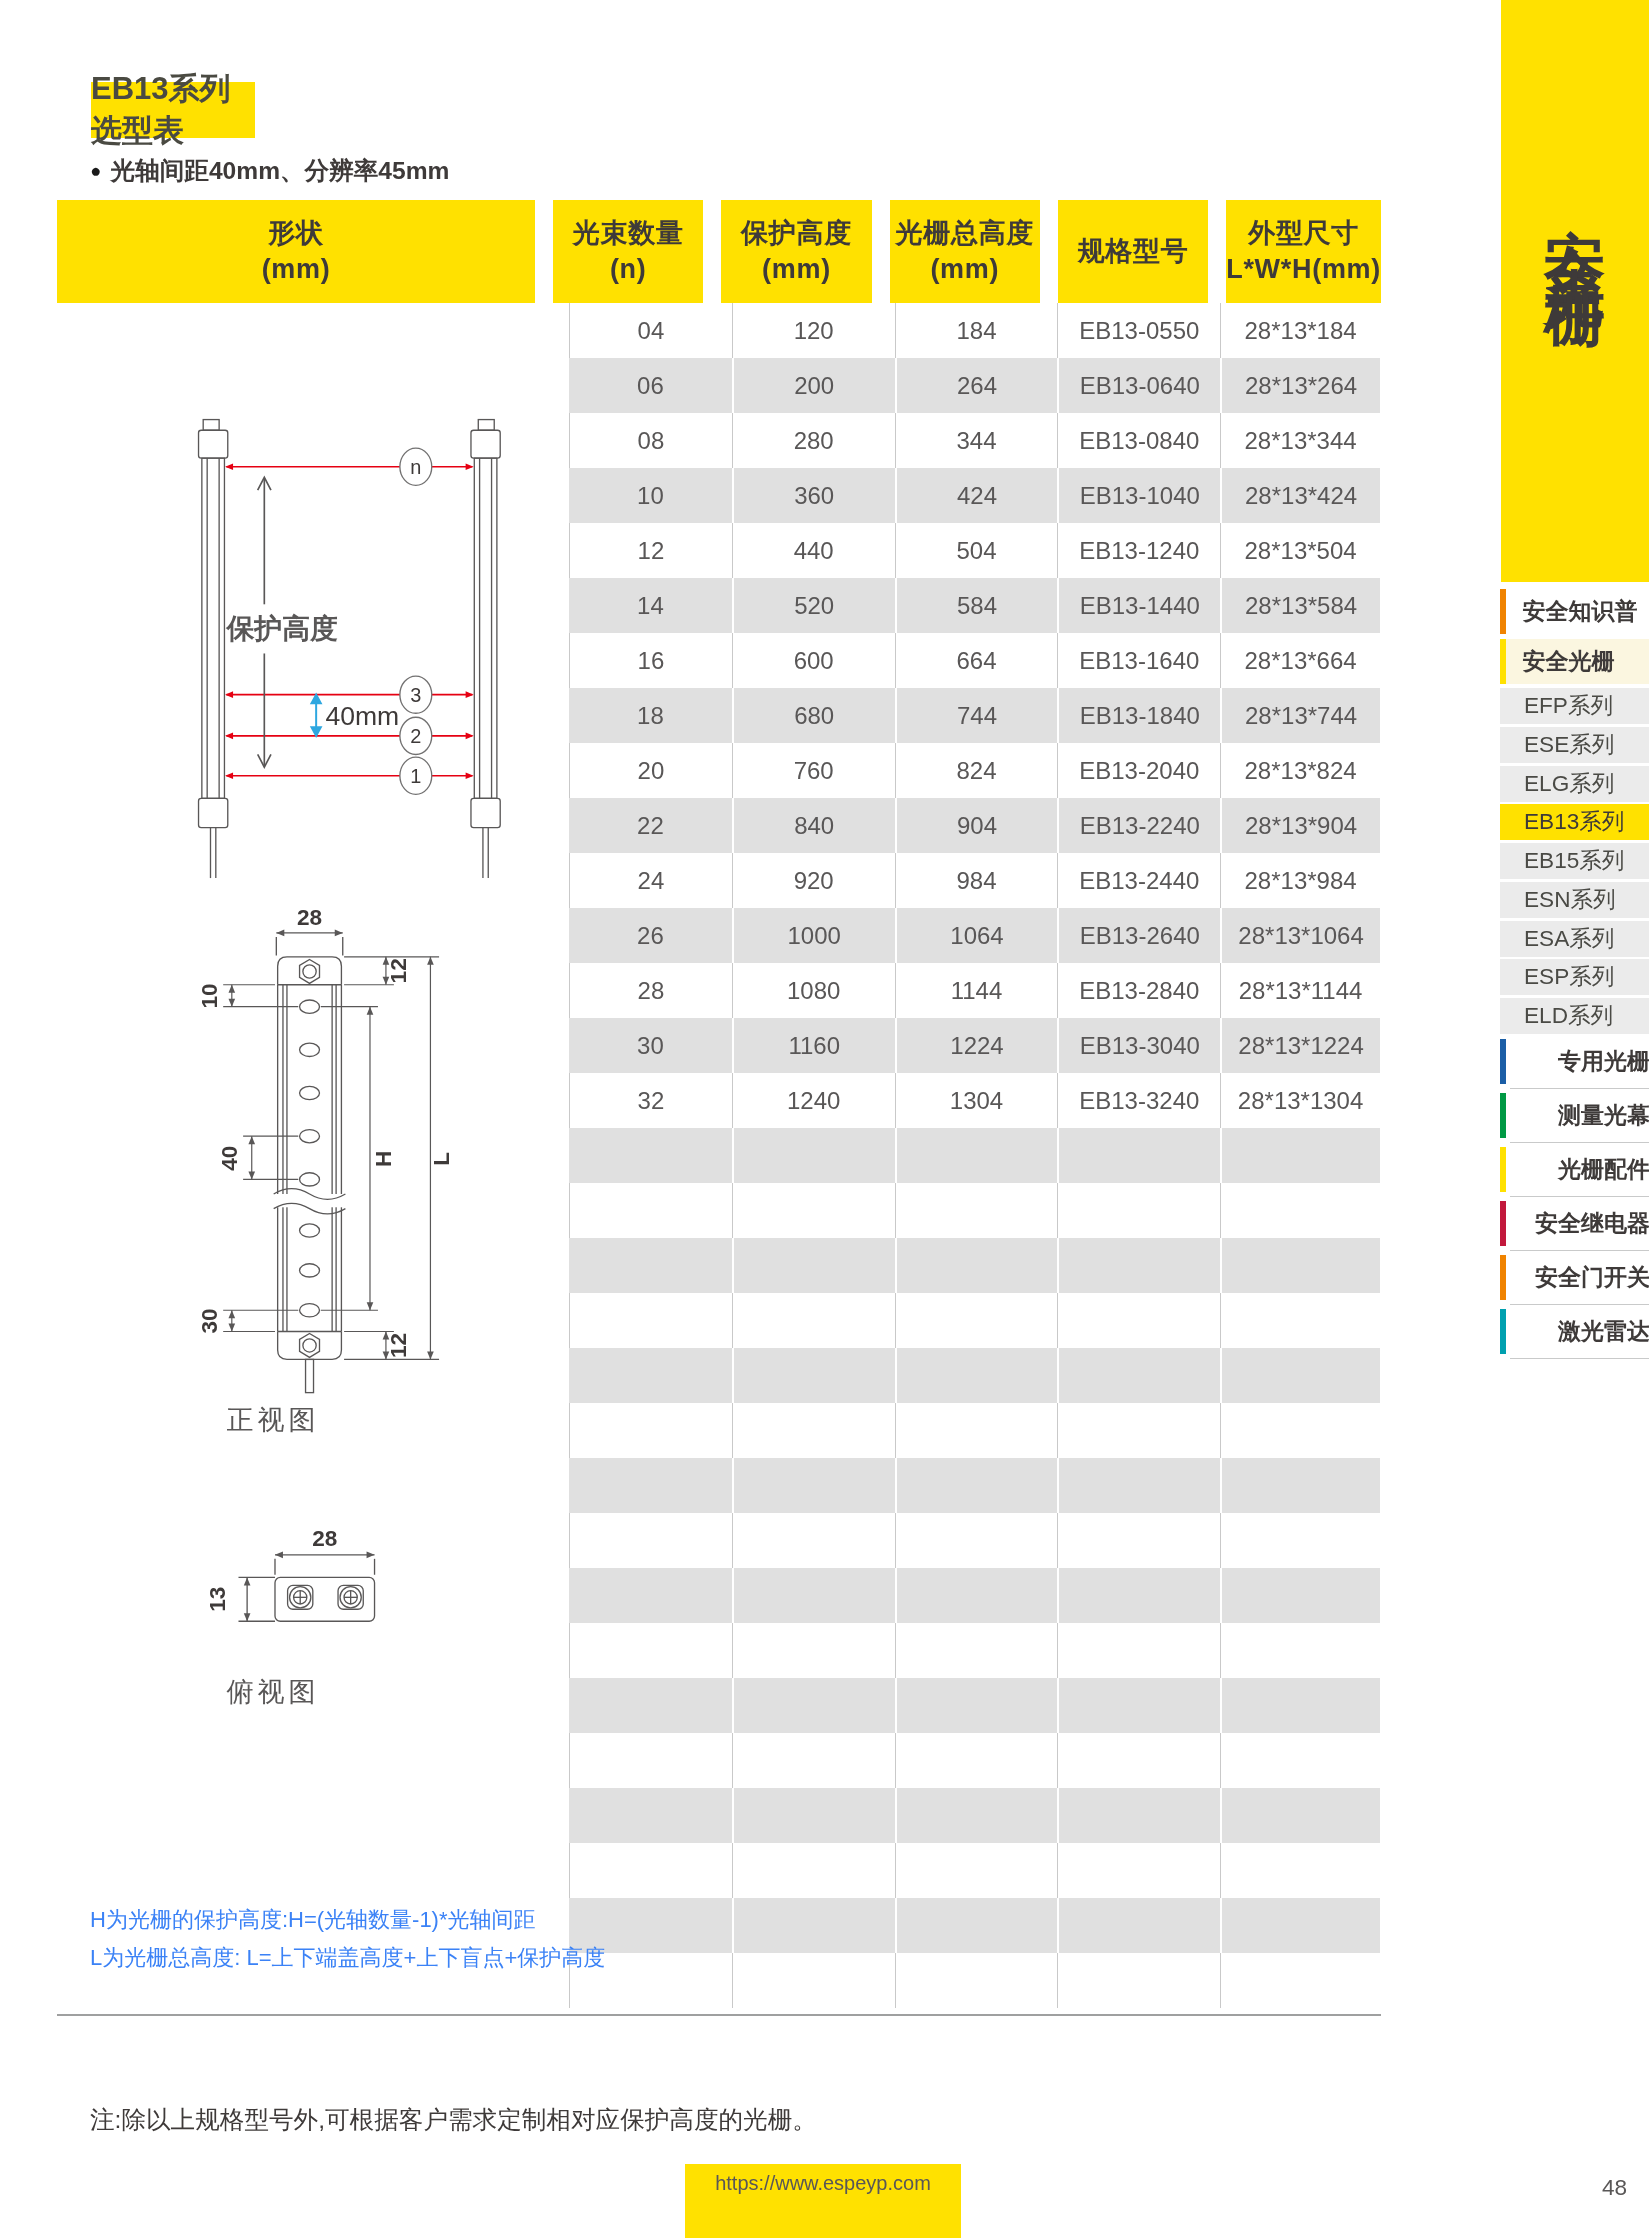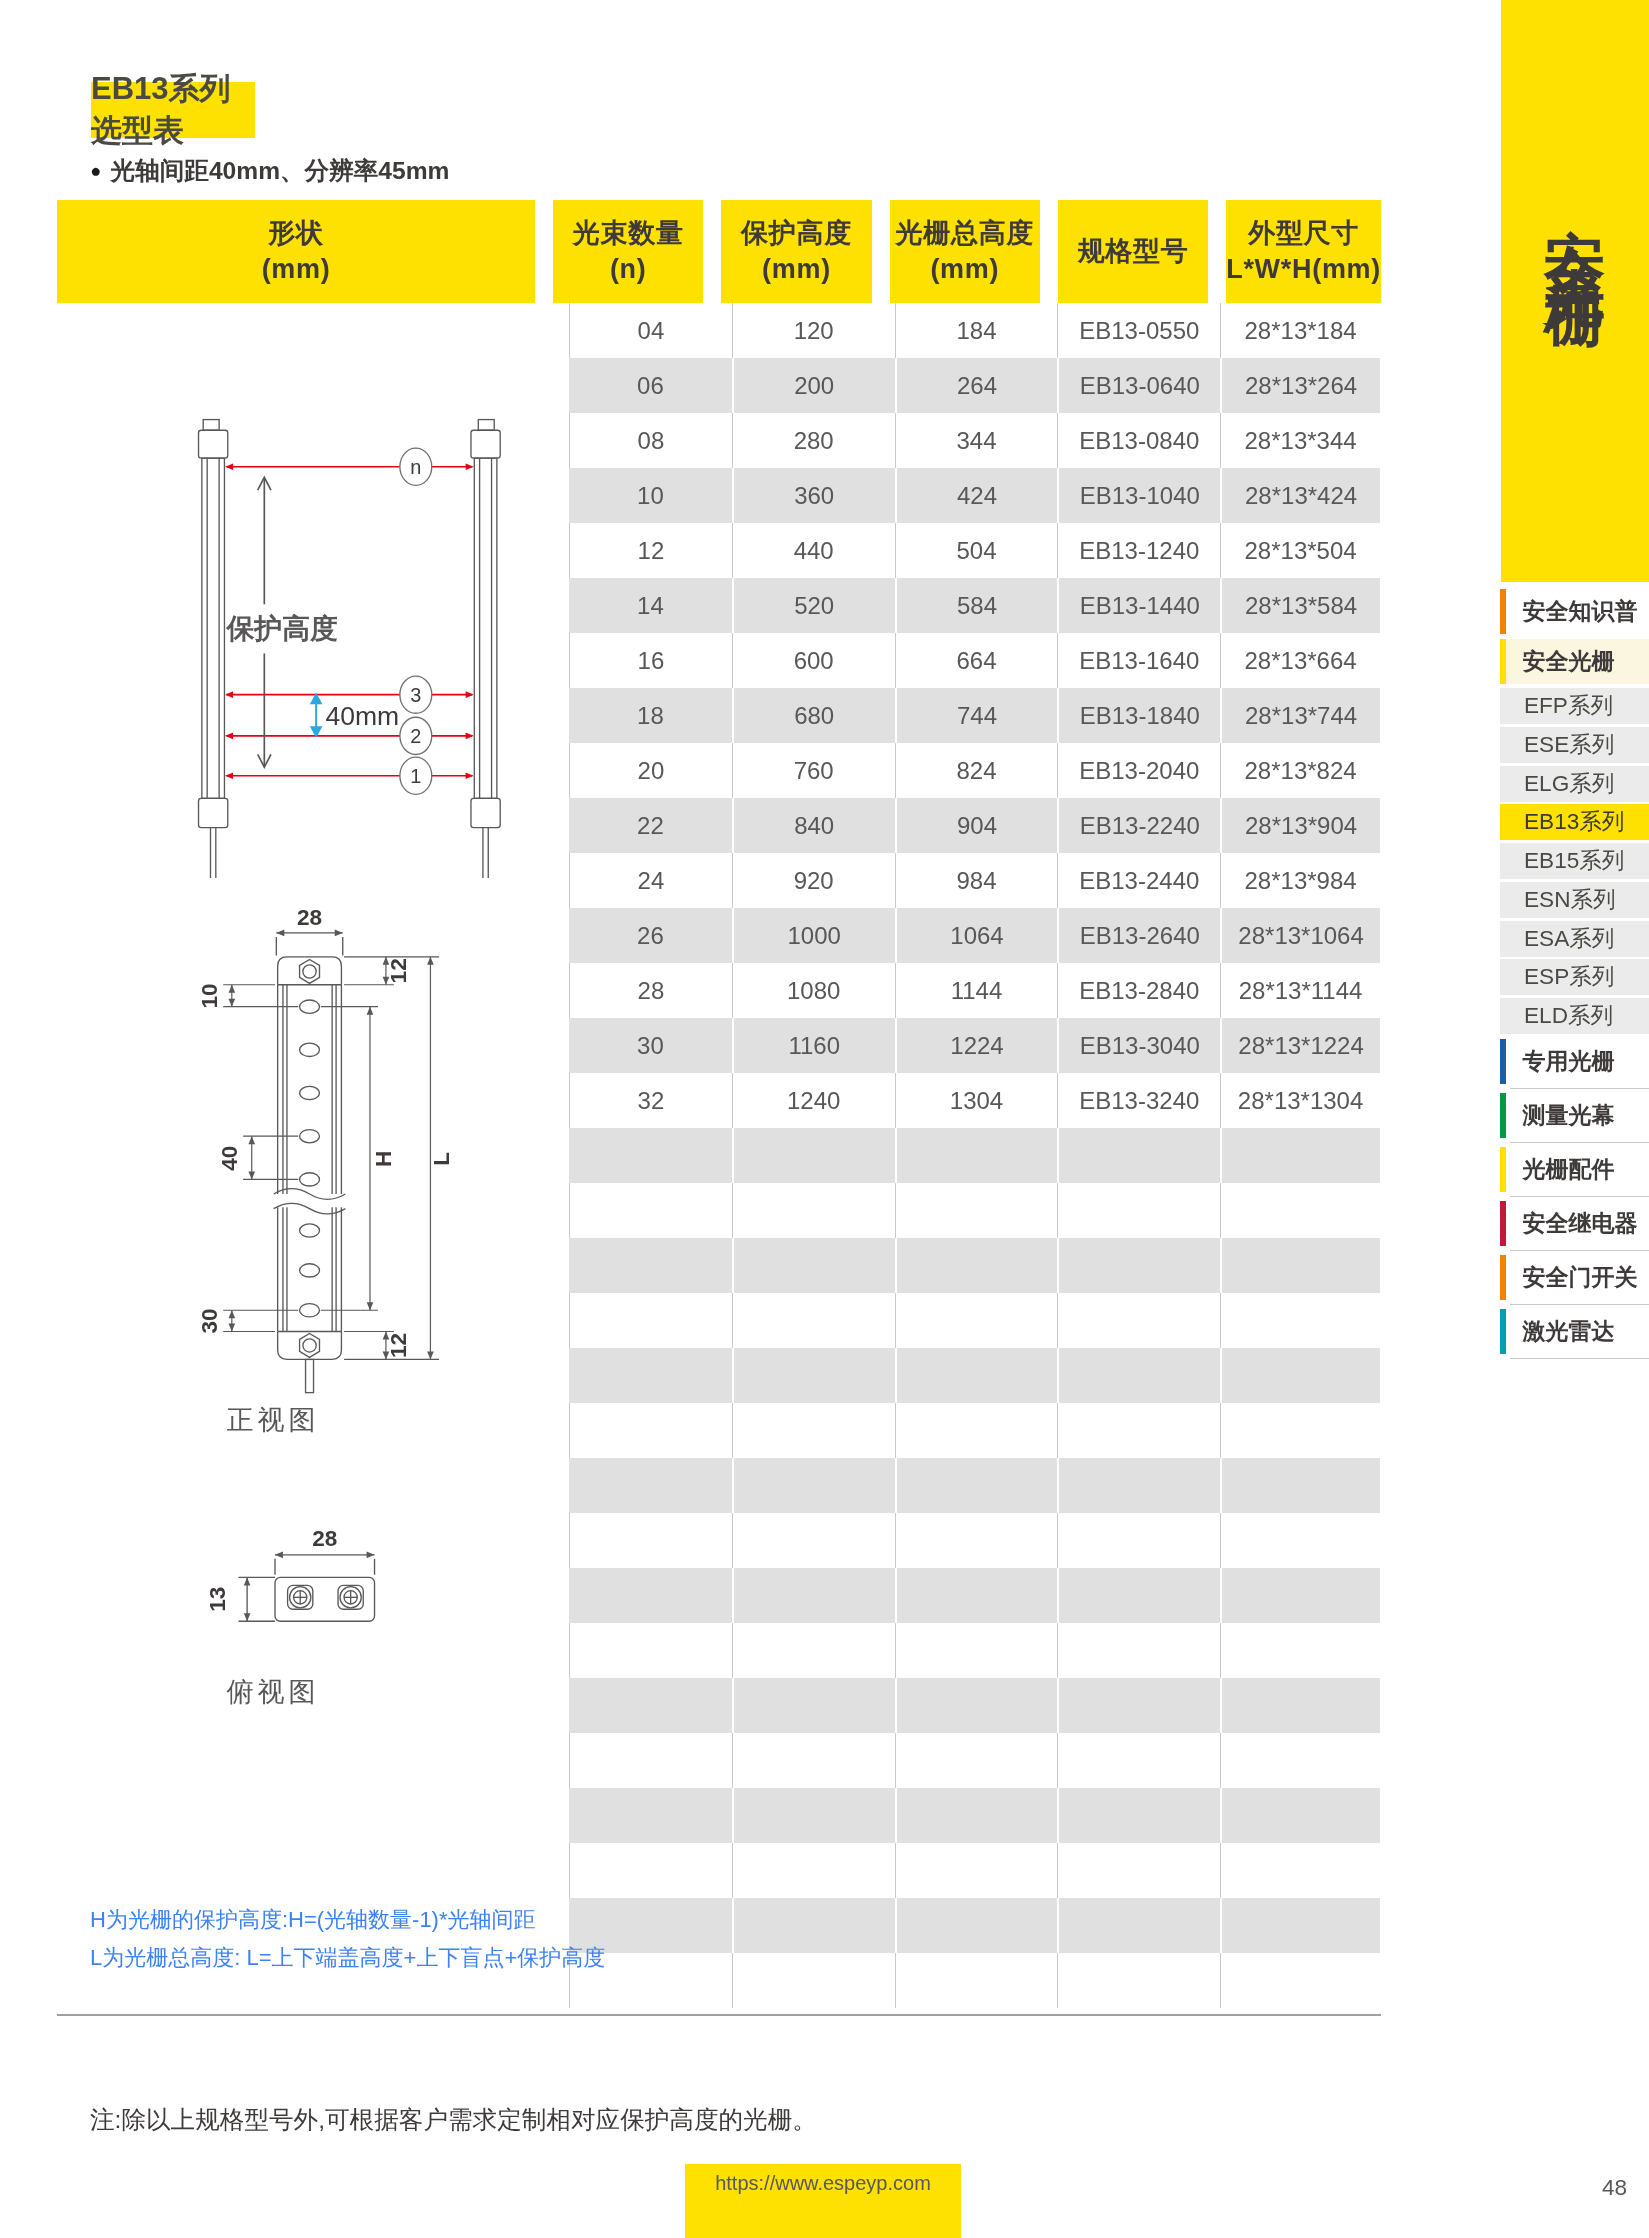--- a/index.html
+++ b/index.html
@@ -51,21 +51,21 @@
   
   .banner{position:absolute;left:1501px;top:0;width:148px;height:582px;background:#FFE100;}
   .banner-title{position:absolute;top:178px;left:43px;writing-mode:vertical-rl;text-orientation:upright;
     font-size:61px;font-weight:bold;color:#3E3A39;letter-spacing:20px;line-height:1;}
   .sidebar-nav{position:absolute;left:1500px;top:589px;width:150px;}
   .nav-item{position:relative;box-sizing:border-box;}
   .nav-item .bar{position:absolute;left:0;top:0;bottom:0;width:6px;}
   .nav-item.section{height:45px;margin-bottom:4.7px;background:#fff;font-size:23px;font-weight:bold;
     line-height:45px;padding-left:22.6px;color:#3E3A39;}
   .nav-item.section2{height:45px;background:#fff;font-size:23px;font-weight:bold;
-    line-height:45px;padding-left:22.6px;color:#3E3A39;}
+    line-height:45px;padding-left:22.6px;color:#3E3A39;text-align:right;}
   .nav-item.series{height:36px;margin-bottom:2.7px;background:#EBEBEB;font-size:22.6px;
     line-height:36px;padding-left:24px;color:#4A4A45;}
   .nav-item.series.active{background:#FFE100;color:#3E3A39;}
   .sep{border-top:1.3px solid #C9CACA;margin:4px 0 4px 10px;}
 
   
   .footer-box{position:absolute;left:685px;top:2164px;width:276px;height:75px;background:#FFE100;
     box-sizing:border-box;padding-top:8px;text-align:center;font-size:20px;color:#595757;}
   .page-num{position:absolute;left:1602px;top:2175px;font-size:22.6px;color:#595757;}
 </style>

